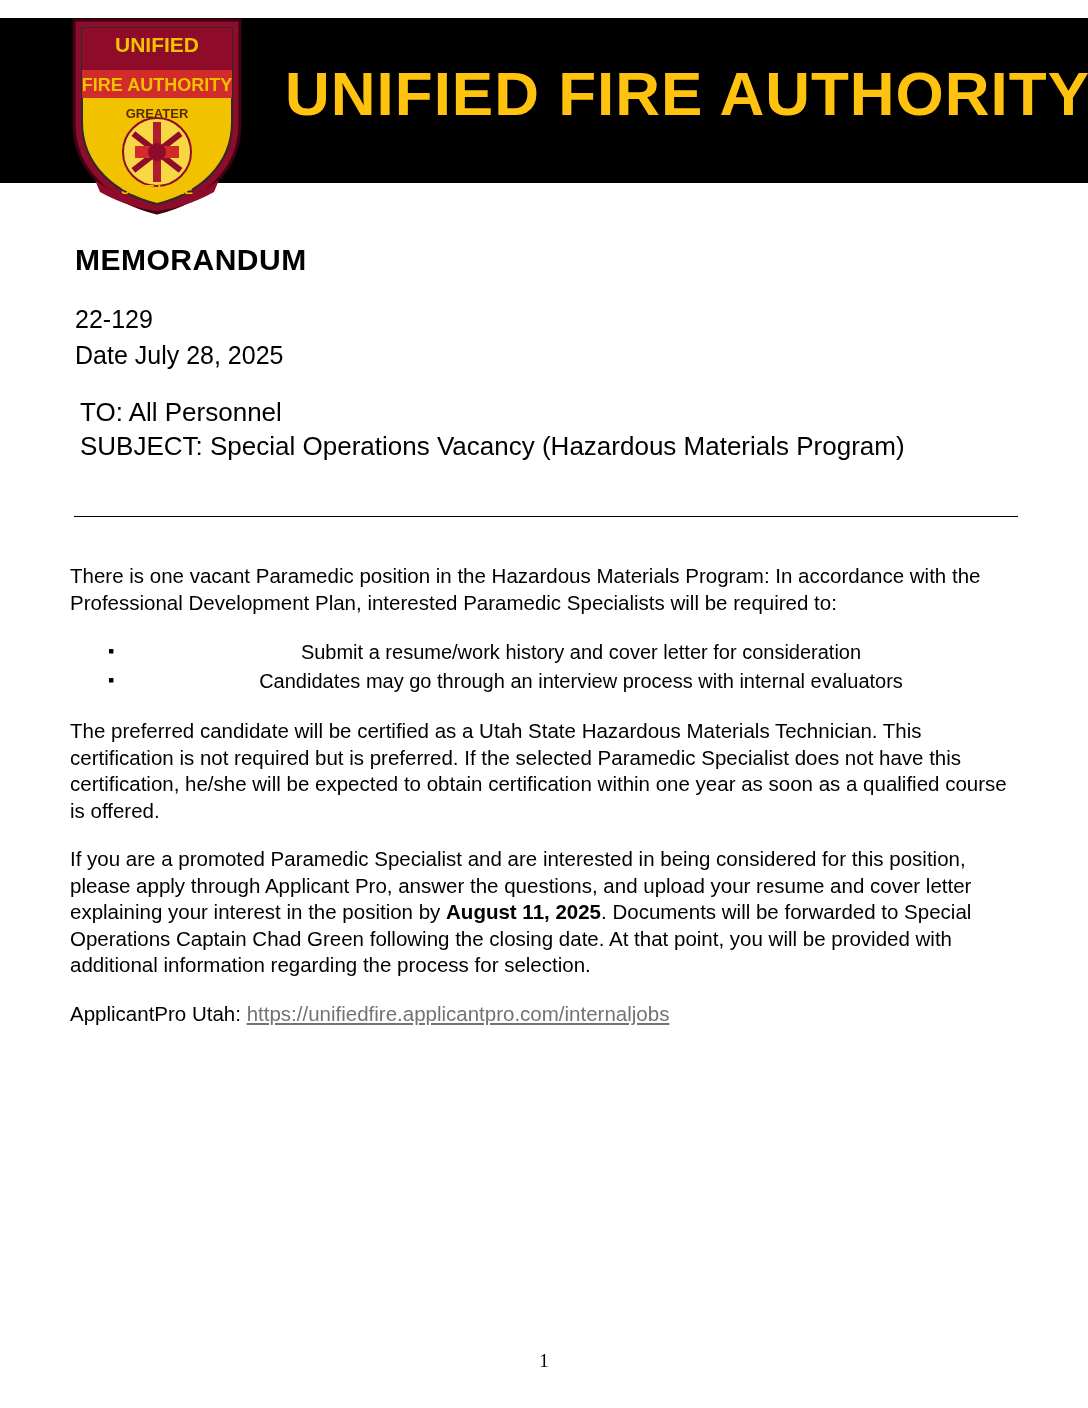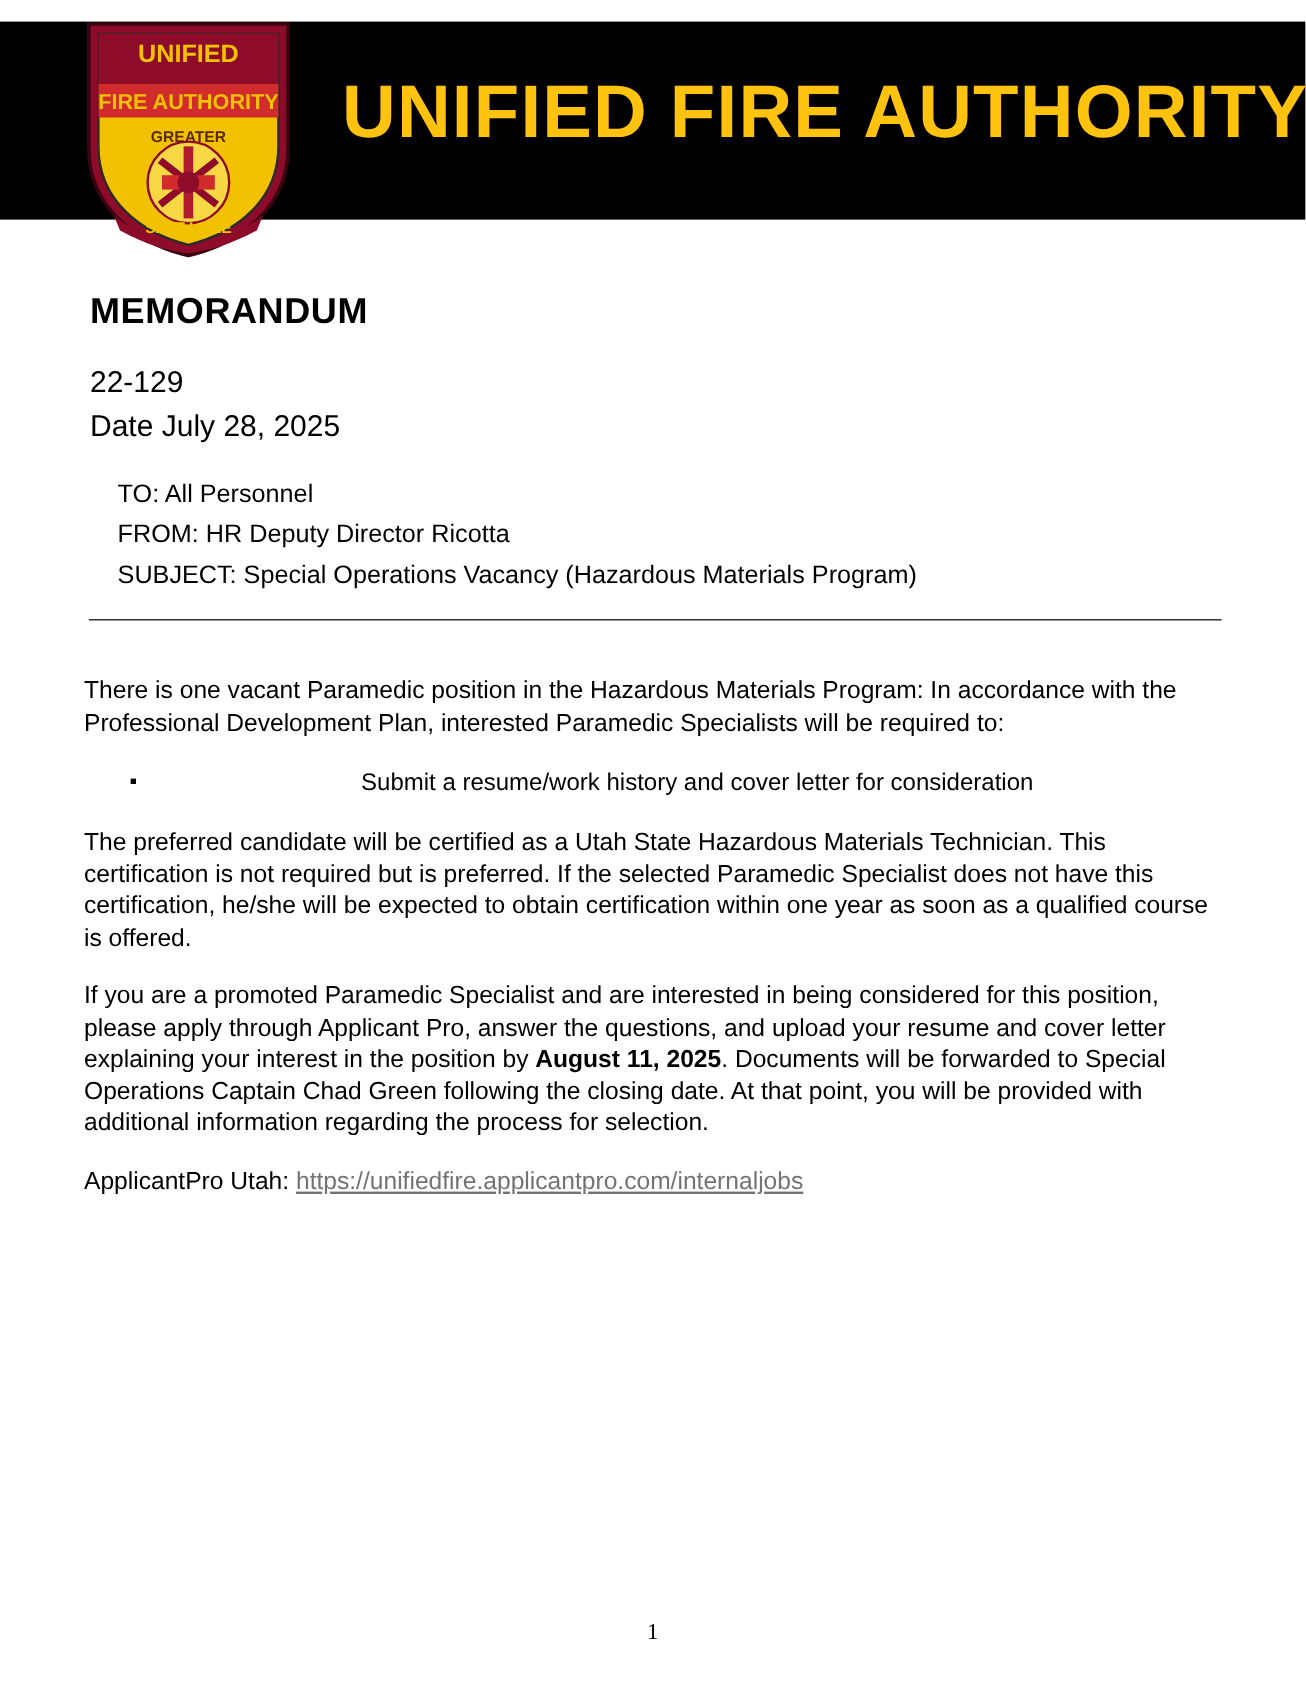--- a/index.html
+++ b/index.html
@@ -73,24 +73,23 @@
     top: 158px;
     font-size: 25px;
   }
   .meta-block {
     position: absolute;
     left: 80px;
     top: 212px;
     width: 940px;
   }
   .meta-line {
-    font-size: 21px;
+    font-size: 26px;
     line-height: 34px;
     white-space: nowrap;
-    margin-left: 18px;
   }
   .rule {
     position: absolute;
     left: 74px;
     top: 333px;
     width: 944px;
     height: 1px;
     background: #000000;
   }
 
@@ -176,32 +175,32 @@
 </div>
 
 <div class="doc">
 
   <div class="memo-title">MEMORANDUM</div>
   <div class="memo-number">22-129</div>
   <div class="memo-date">Date July 28, 2025</div>
 
   <div class="meta-block">
     <div class="meta-line">TO:  All Personnel</div>
-    <div class="meta-line">FROM:  HR Deputy Director Ricotta</div>
     <div class="meta-line">SUBJECT:  Special Operations Vacancy (Hazardous Materials Program)</div>
   </div>
 
   <div class="rule"></div>
 
   <div class="content">
 
     <p class="para">There is one vacant Paramedic position in the Hazardous Materials Program: In accordance with the Professional Development Plan, interested Paramedic Specialists will be required to:</p>
 
     <ul class="bullets">
       <li>Submit a resume/work history and cover letter for consideration</li>
+      <li>Candidates may go through an interview process with internal evaluators</li>
     </ul>
 
     <p class="para">The preferred candidate will be certified as a Utah State Hazardous Materials Technician. This certification is not required but is preferred. If the selected Paramedic Specialist does not have this certification, he/she will be expected to obtain certification within one year as soon as a qualified course is offered.</p>
 
     <p class="para"><span>If you are a promoted Paramedic Specialist and are interested in being considered for this position, please apply through Applicant Pro, answer the questions, and upload your resume and cover letter explaining your interest in the position by </span><span class="bold">August 11, 2025</span><span>. Documents will be forwarded to Special Operations Captain Chad Green following the closing date. At that point, you will be provided with additional information regarding the process for selection.</span></p>
 
     <p class="para"><span>ApplicantPro Utah: </span><a class="link" href="#">https://unifiedfire.applicantpro.com/internaljobs</a></p>
 
   </div>
 </div>

